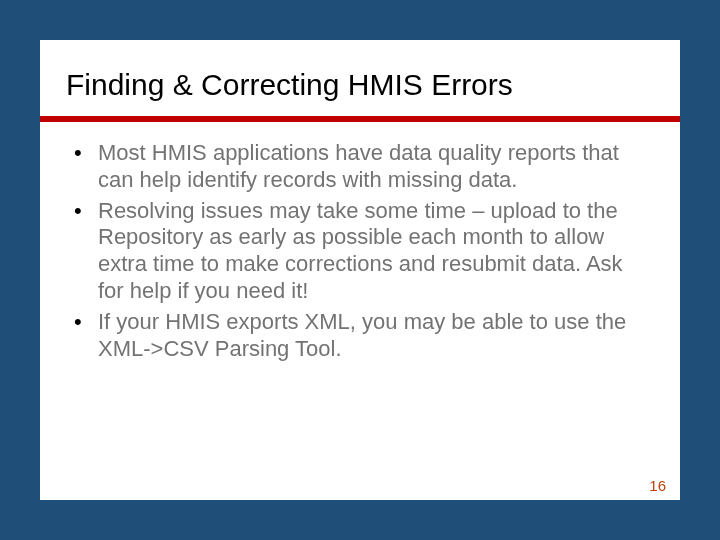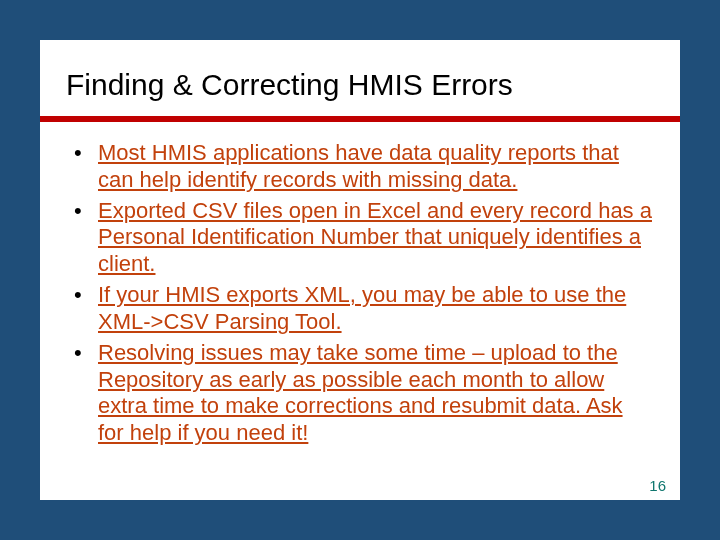--- a/index.html
+++ b/index.html
@@ -35,49 +35,47 @@
     margin: 0 0 18px 0;
   }
   .bullets {
     list-style: none;
     padding: 0 28px 0 28px;
   }
   .bullets li {
     position: relative;
     font-size: 22px;
     line-height: 1.22;
-    color: #c2410c;
+    color: #737373;
     padding-left: 30px;
     margin-bottom: 4px;
-    text-decoration: underline;
   }
   .bullets li::before {
     content: "•";
     position: absolute;
     left: 6px;
     top: 0;
     font-size: 22px;
     color: #000;
   }
   .page-num {
     position: absolute;
     bottom: 6px;
     right: 14px;
     font-size: 15px;
-    color: #0f766e;
+    color: #c2410c;
   }
 </style>
 </head>
 <body>
 
 <div class="slide">
   <div class="content-area">
     <div class="title">Finding &amp; Correcting HMIS Errors</div>
     <div class="red-rule"></div>
     <ul class="bullets">
       <li>Most HMIS applications have data quality reports that can help identify records with missing data.</li>
-      <li>Exported CSV files open in Excel and every record has a Personal Identification Number that uniquely identifies a client.</li>
+      <li>Resolving issues may take some time – upload to the Repository as early as possible each month to allow extra time to make corrections and resubmit data.  Ask for help if you need it!</li>
       <li>If your HMIS exports XML, you may be able to use the XML-&gt;CSV Parsing Tool.</li>
-      <li>Resolving issues may take some time – upload to the Repository as early as possible each month to allow extra time to make corrections and resubmit data.  Ask for help if you need it!</li>
     </ul>
     <div class="page-num">16</div>
   </div>
 </div>
 
 </body></html>

